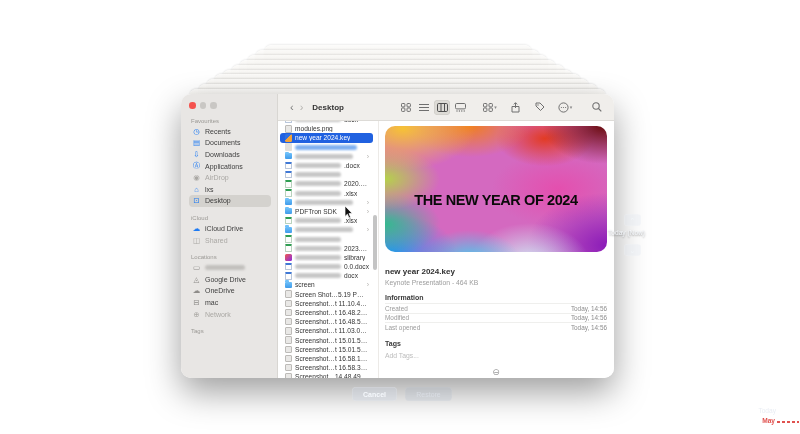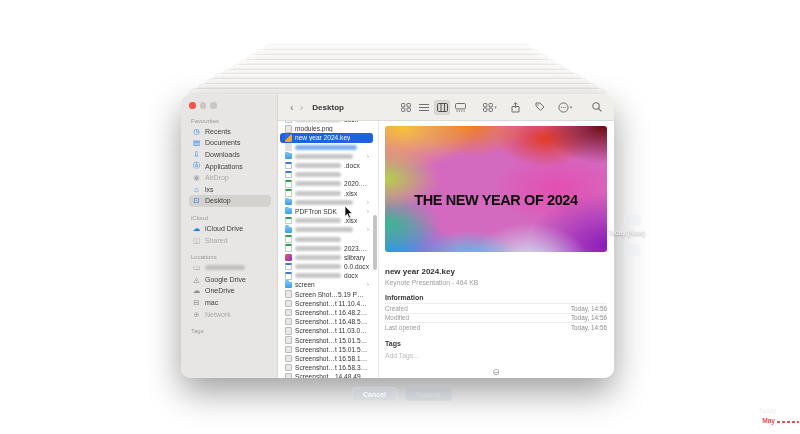--- a/index.html
+++ b/index.html
@@ -75,21 +75,21 @@
   .fic.image { background:#e9e8e6; border:.5px solid #bdbbb8; }
   .fic.doc { background:#fdfdfd; border:.5px solid #b9c6da; border-top:2px solid #3f78d6; }
   .fic.sheet { background:#fdfdfd; border:.5px solid #b9d2bd; border-top:2px solid #2f9e52; }
   .fic.keynote { background:linear-gradient(135deg,#2f6fe0 45%,#f2a23a 45%); border-radius:1.5px; }
   .fic.library { background:linear-gradient(135deg,#f05a4e,#8a2be2); border-radius:1.5px; }
   .fic.generic { background:#e2e0dd; }
   .scrollbar { position:absolute; right:1.5px; top:94px; width:3.5px; height:55px;
                border-radius:2px; background:#c4c4c4; }
 
   .preview { flex:1; padding:5px 7px 0 6px; position:relative; font-size:7px; background:#fff; overflow:hidden; }
-  .thumb { width:100%; height:126px; border-radius:3px; position:relative; overflow:hidden;
+  .thumb { width:100%; height:126px; border-radius:10px; position:relative; overflow:hidden;
     background-color:#d469c0;
     background-image:
       radial-gradient(ellipse 55% 55% at 8% 2%, #f6c235, transparent 60%),
       radial-gradient(ellipse 50% 45% at 38% 0%, #f07f1f, transparent 55%),
       radial-gradient(ellipse 45% 50% at 98% 0%, #6b0d10, transparent 60%),
       radial-gradient(ellipse 40% 40% at 72% 10%, #e23b24, transparent 55%),
       radial-gradient(ellipse 45% 45% at 0% 42%, #b5d24a, transparent 55%),
       radial-gradient(ellipse 50% 50% at 0% 78%, #35b98f, transparent 50%),
       radial-gradient(ellipse 55% 55% at 2% 100%, #2196f3, transparent 55%),
       radial-gradient(ellipse 45% 45% at 38% 105%, #52c7ec, transparent 50%),

